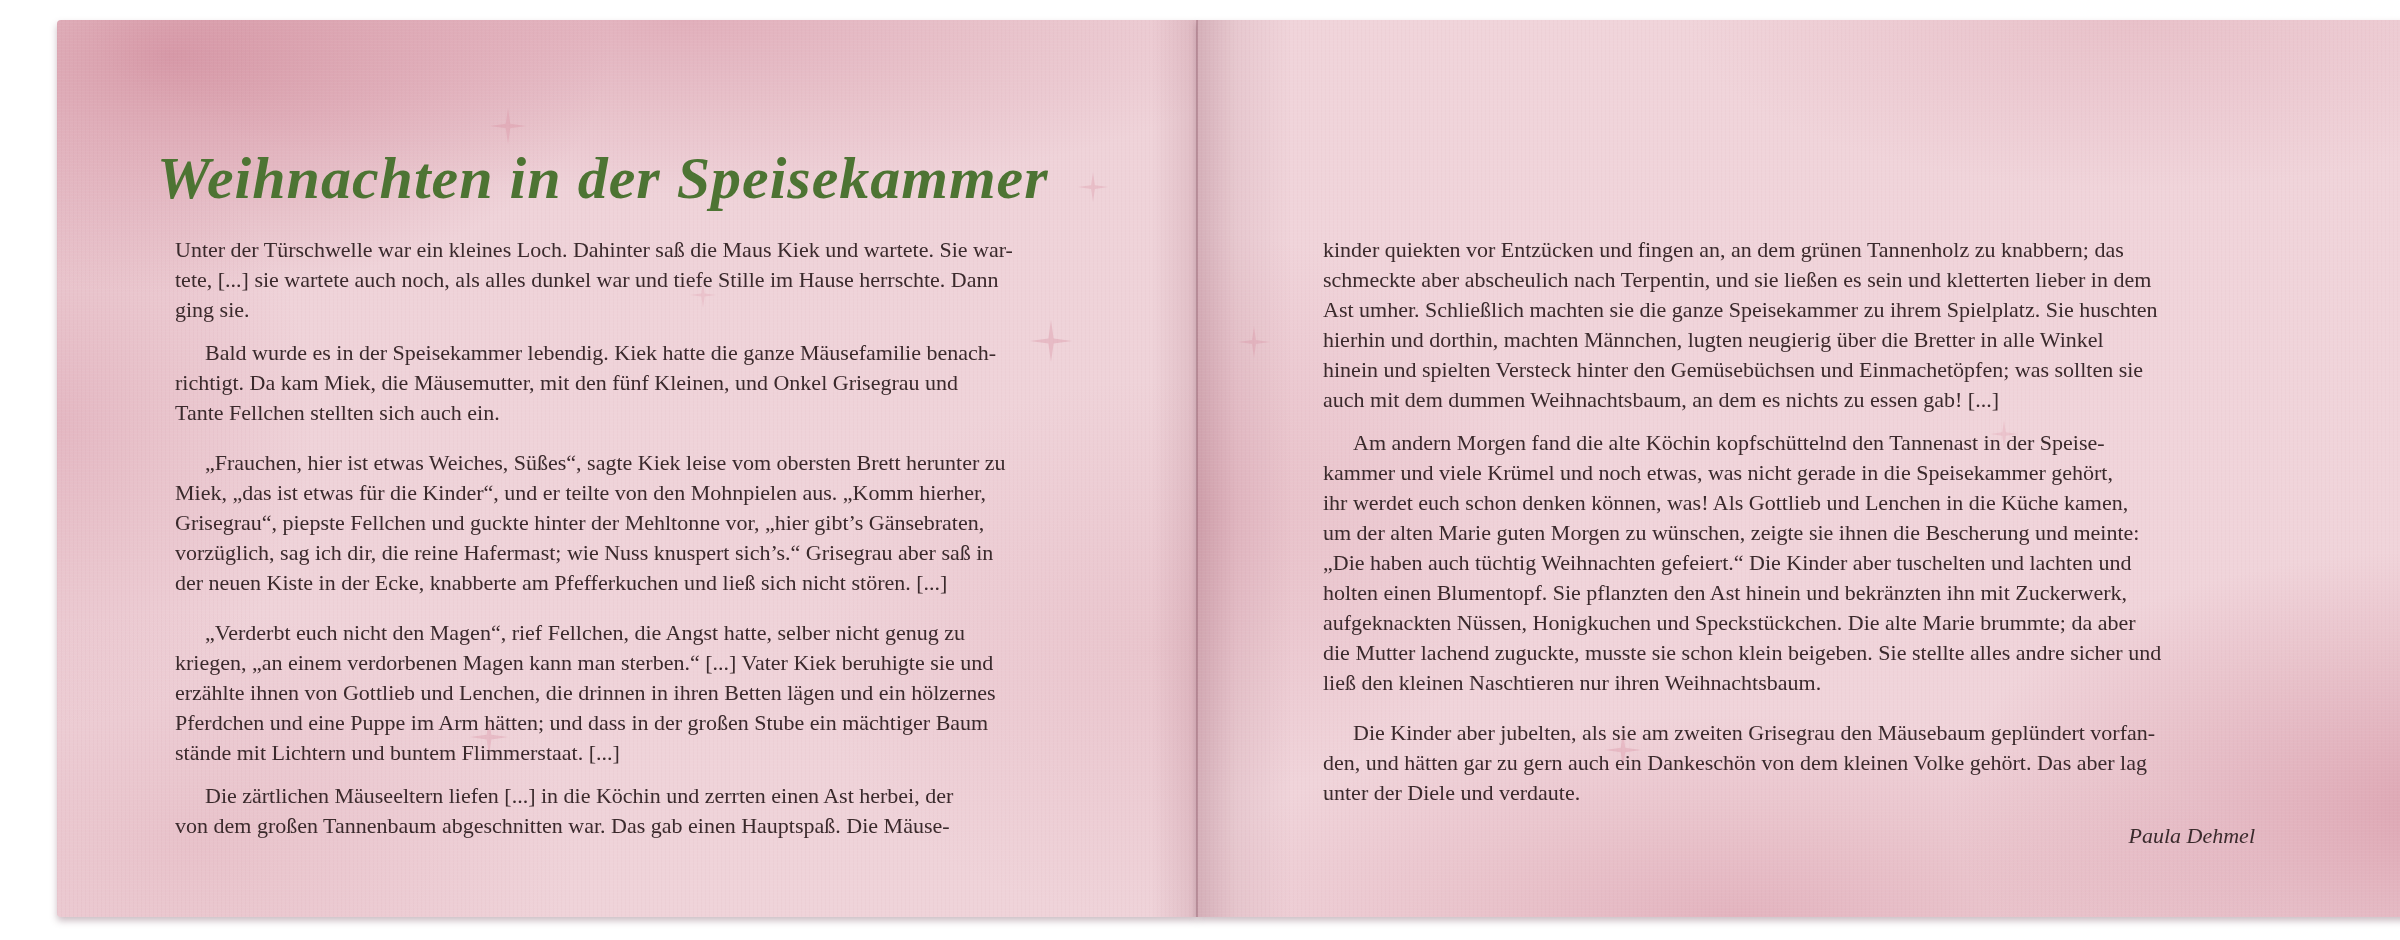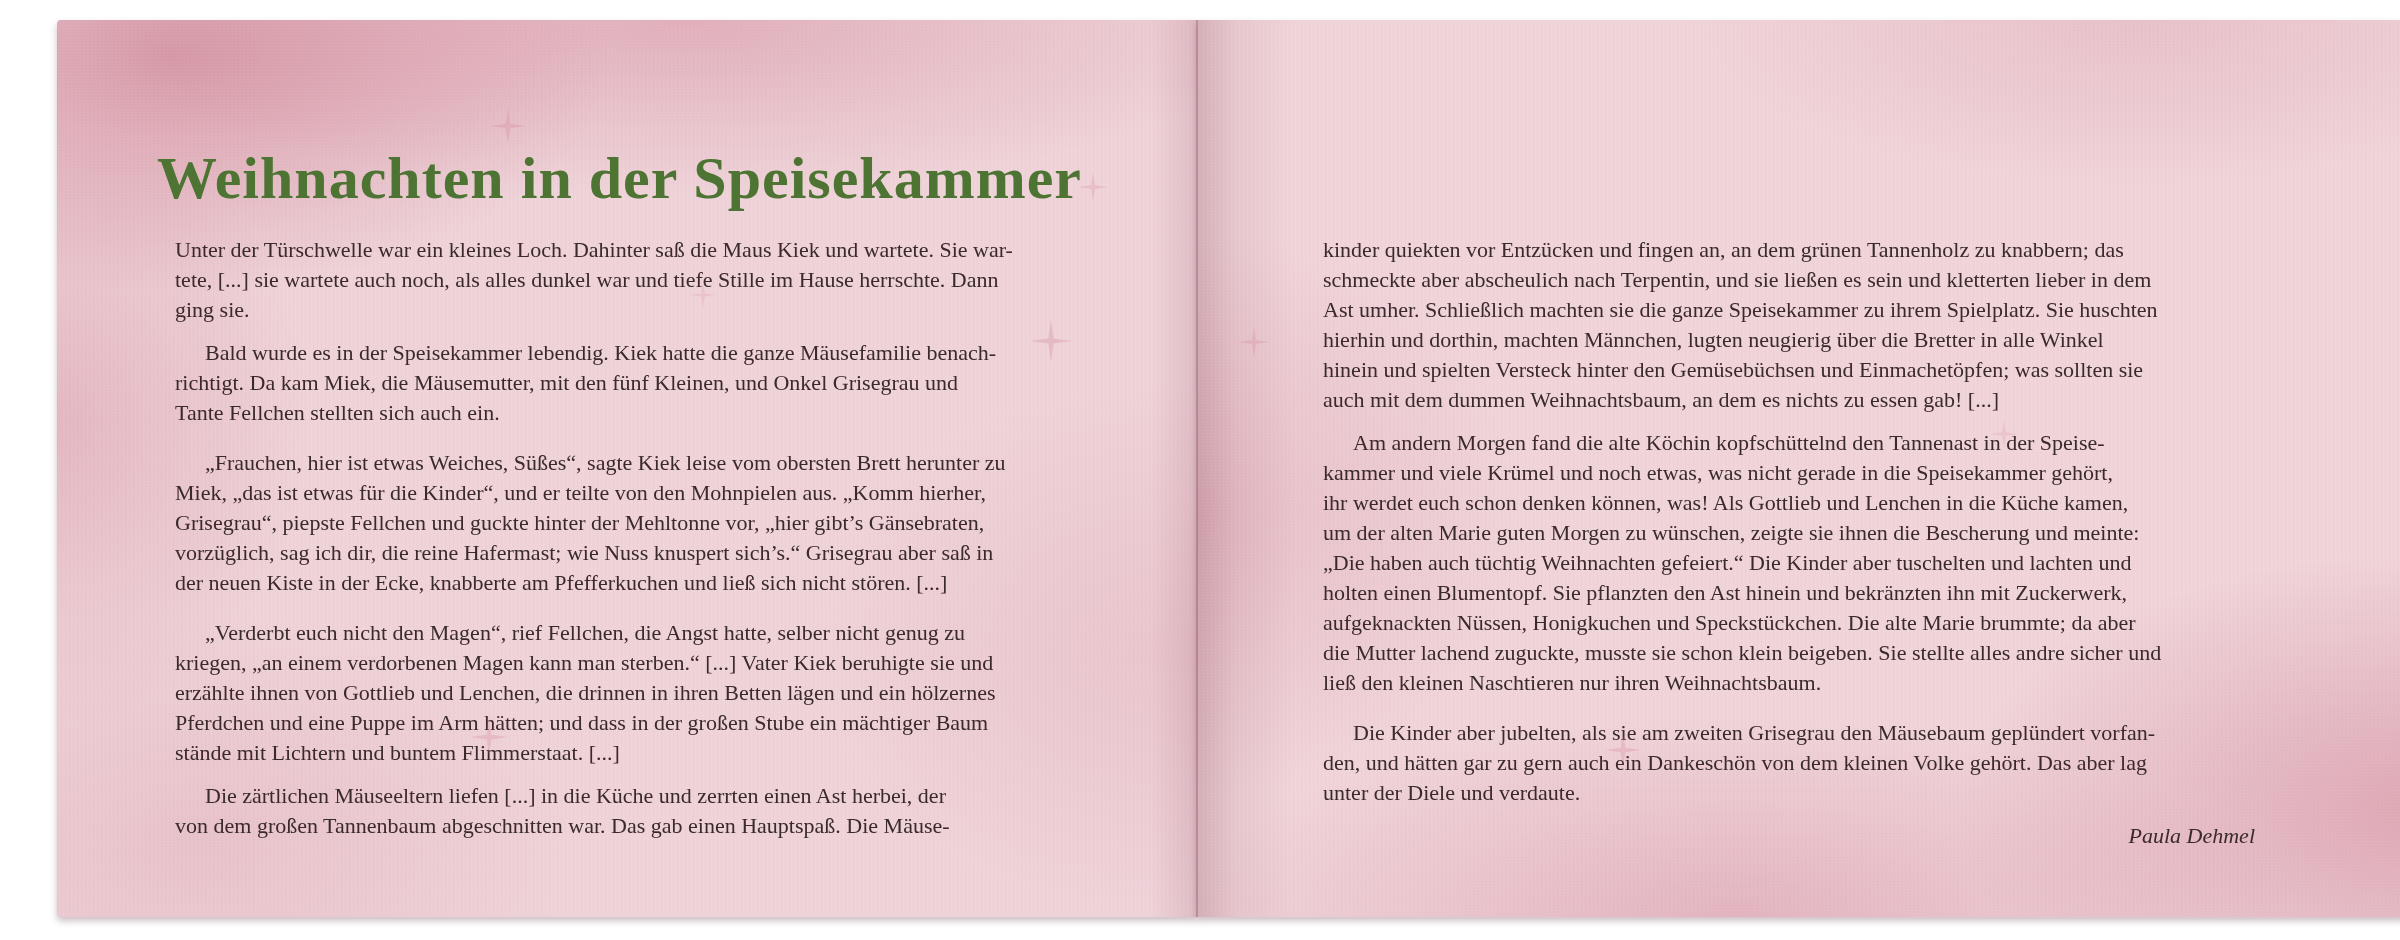--- a/index.html
+++ b/index.html
@@ -27,21 +27,21 @@
   .page-right::before{content:"";position:absolute;left:0;top:0;bottom:0;width:95px;
       background:linear-gradient(to right, rgba(115,45,65,.22), rgba(115,45,65,.07) 42%, rgba(115,45,65,0));}
   .gutter-line{position:absolute;left:1196px;top:20px;height:897px;width:2px;
       background:rgba(95,35,55,.22);}
   
   .grain{position:absolute;inset:0;pointer-events:none;border-radius:inherit;
       background-image:
         repeating-linear-gradient(0deg, rgba(255,255,255,.035) 0 1px, rgba(255,255,255,0) 1px 3px),
         repeating-linear-gradient(90deg, rgba(172,92,112,.035) 0 1px, rgba(172,92,112,0) 1px 4px);}
   .story-title{position:absolute;left:100px;top:84px;
-      font-family:"Liberation Serif", serif;font-weight:bold;
+      font-family:"Liberation Serif", serif;font-style:italic;font-weight:bold;
       font-size:60px;letter-spacing:1px;color:#4d7433;white-space:nowrap;}
   .textcol{position:absolute;top:202px;font-size:22px;line-height:30px;color:#3a2a2c;}
   .textcol-left{left:105px;width:1005px;}
   .textcol-right{left:113px;width:945px;}
   .para{margin:13px;white-space:pre;}
   .para.indent{text-indent:30px;}
   .para.gap{margin-top:20px;}
   .author-signature{margin-top:10px;text-align:right;font-style:italic;white-space:normal;
       font-size:22px;line-height:30px;color:#3a2a2c;}
   .ornament-band{position:absolute;right:0;top:0;width:95px;height:897px;overflow:hidden;
@@ -68,21 +68,21 @@
       <p class="para indent gap">„Frauchen, hier ist etwas Weiches, Süßes“, sagte Kiek leise vom obersten Brett herunter zu
 Miek, „das ist etwas für die Kinder“, und er teilte von den Mohnpielen aus. „Komm hierher,
 Grisegrau“, piepste Fellchen und guckte hinter der Mehltonne vor, „hier gibt’s Gänsebraten,
 vorzüglich, sag ich dir, die reine Hafermast; wie Nuss knuspert sich’s.“ Grisegrau aber saß in
 der neuen Kiste in der Ecke, knabberte am Pfefferkuchen und ließ sich nicht stören. [...]</p>
       <p class="para indent gap">„Verderbt euch nicht den Magen“, rief Fellchen, die Angst hatte, selber nicht genug zu
 kriegen, „an einem verdorbenen Magen kann man sterben.“ [...] Vater Kiek beruhigte sie und
 erzählte ihnen von Gottlieb und Lenchen, die drinnen in ihren Betten lägen und ein hölzernes
 Pferdchen und eine Puppe im Arm hätten; und dass in der großen Stube ein mächtiger Baum
 stände mit Lichtern und buntem Flimmerstaat. [...]</p>
-      <p class="para indent">Die zärtlichen Mäuseeltern liefen [...] in die Küche und zerrten einen Ast herbei, der
+      <p class="para indent">Die zärtlichen Mäuseeltern liefen [...] in die Köchin und zerrten einen Ast herbei, der
 von dem großen Tannenbaum abgeschnitten war. Das gab einen Hauptspaß. Die Mäuse-</p>
     </div>
   </div>
 
   <div class="page page-right">
     <div class="grain"></div>
     <div class="textcol textcol-right">
       <p class="para">kinder quiekten vor Entzücken und fingen an, an dem grünen Tannenholz zu knabbern; das
 schmeckte aber abscheulich nach Terpentin, und sie ließen es sein und kletterten lieber in dem
 Ast umher. Schließlich machten sie die ganze Speisekammer zu ihrem Spielplatz. Sie huschten

